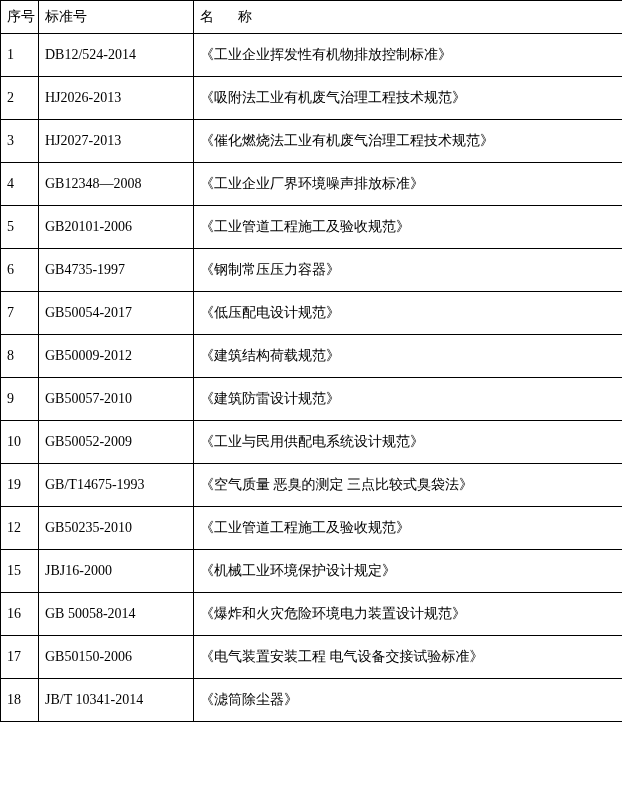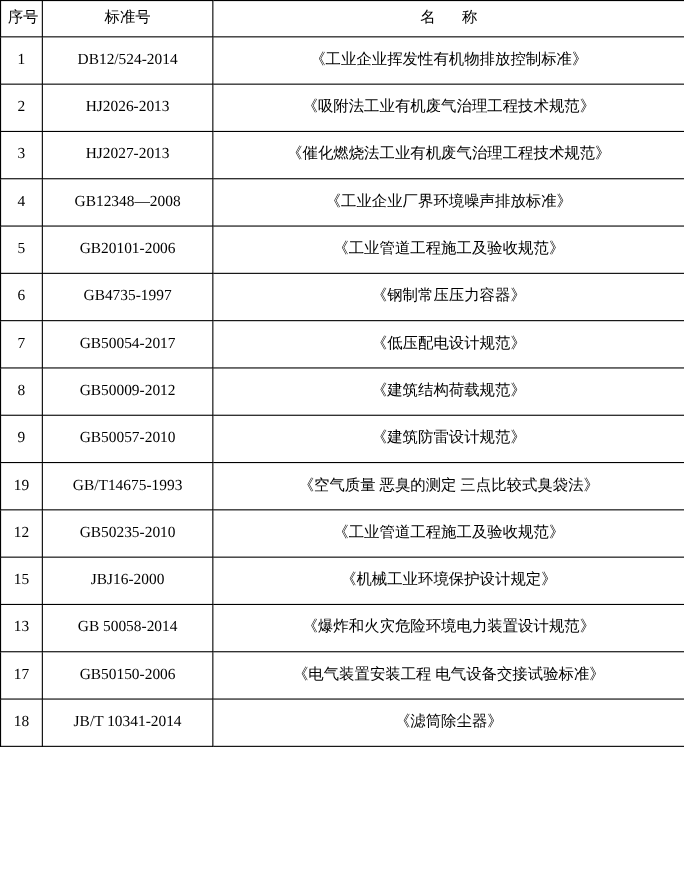--- a/index.html
+++ b/index.html
@@ -30,21 +30,21 @@
   table.std-table col.c-code { width: 155px; }
   table.std-table col.c-name { width: 429px; }
 
   table.std-table th,
   table.std-table td {
     border: 1px solid #000000;
     padding: 0 6px;
     font-size: 14px;
     line-height: 18px;
     vertical-align: middle;
-    text-align: center;
+    text-align: left;
     font-weight: normal;
     white-space: nowrap;
     overflow: hidden;
   }
   table.std-table thead th {
     height: 32px;
   }
   table.std-table tbody td {
     height: 42px;
   }
@@ -111,36 +111,41 @@
         <td class="cell-seq">8</td>
         <td class="cell-code">GB50009-2012</td>
         <td class="cell-name">《建筑结构荷载规范》</td>
       </tr>
       <tr>
         <td class="cell-seq">9</td>
         <td class="cell-code">GB50057-2010</td>
         <td class="cell-name">《建筑防雷设计规范》</td>
       </tr>
       <tr>
+        <td class="cell-seq">10</td>
+        <td class="cell-code">GB50052-2009</td>
+        <td class="cell-name">《工业与民用供配电系统设计规范》</td>
+      </tr>
+      <tr>
         <td class="cell-seq">19</td>
         <td class="cell-code">GB/T14675-1993</td>
         <td class="cell-name">《空气质量 恶臭的测定 三点比较式臭袋法》</td>
       </tr>
       <tr>
         <td class="cell-seq">12</td>
         <td class="cell-code">GB50235-2010</td>
         <td class="cell-name">《工业管道工程施工及验收规范》</td>
       </tr>
       <tr>
         <td class="cell-seq">15</td>
         <td class="cell-code">JBJ16-2000</td>
         <td class="cell-name">《机械工业环境保护设计规定》</td>
       </tr>
       <tr>
-        <td class="cell-seq">13</td>
+        <td class="cell-seq">16</td>
         <td class="cell-code">GB 50058-2014</td>
         <td class="cell-name">《爆炸和火灾危险环境电力装置设计规范》</td>
       </tr>
       <tr>
         <td class="cell-seq">17</td>
         <td class="cell-code">GB50150-2006</td>
         <td class="cell-name">《电气装置安装工程 电气设备交接试验标准》</td>
       </tr>
       <tr>
         <td class="cell-seq">18</td>

